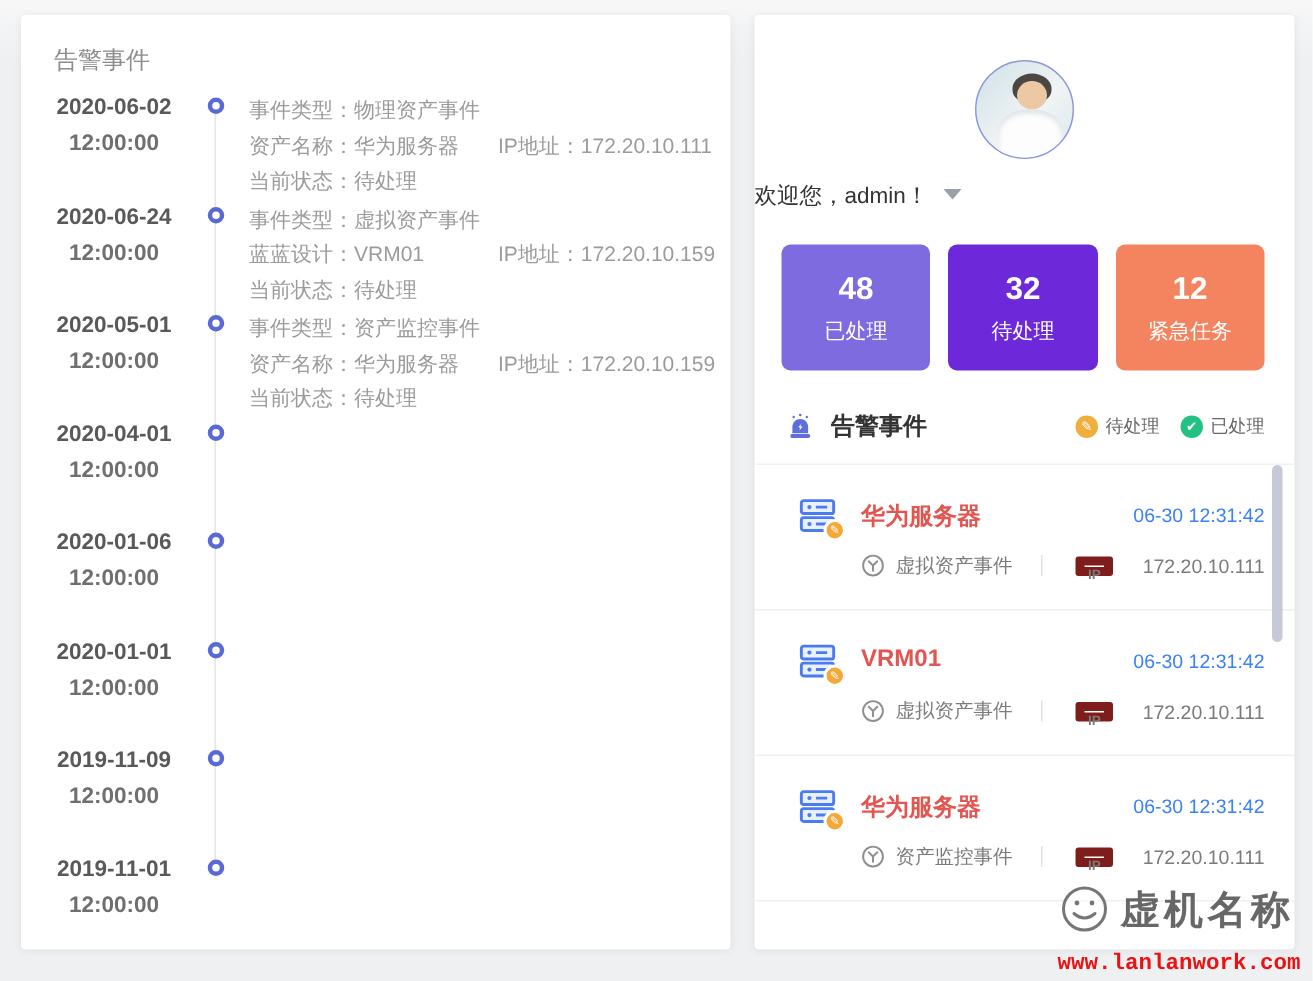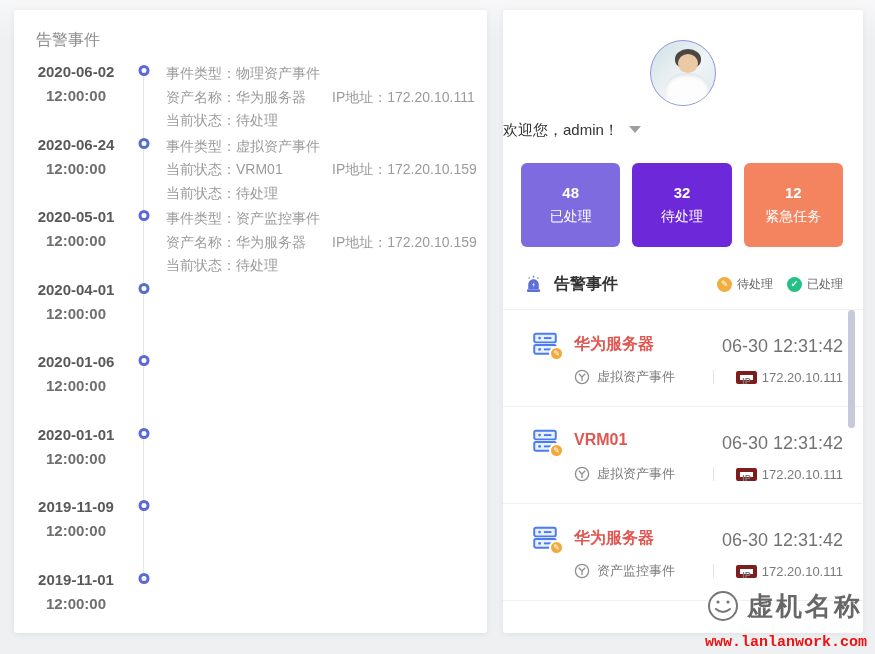--- a/index.html
+++ b/index.html
@@ -44,21 +44,21 @@
                   border-radius:45% 45% 0 0; background:#fdfdfd;
                   box-shadow:inset 0 2px 4px rgba(160,180,190,.4); }
   .welcome { margin-top:15px; color:#333; font-size:15px; }
   .caret { display:inline-block; width:0; height:0; border:6px solid transparent;
            border-top:7px solid #9aa0a6; margin-left:10px; vertical-align:-4px; }
 
   .stats { display:flex; gap:12px; margin:23px 20px 0 18px; }
   .stat { flex:1; height:84px; border-radius:6px; color:#fff; display:flex;
           flex-direction:column; align-items:center; justify-content:center;
           cursor:pointer; }
-  .stat .num { font-size:15px; font-weight:bold; }
+  .stat .num { font-size:21px; font-weight:bold; }
   .stat .lbl { font-size:14px; margin-top:7px; }
   .s0 { background:#7e6be0; } .s1 { background:#6d28d9; } .s2 { background:#f4845f; }
 
   .sec-head { display:flex; align-items:center; margin:27px 20px 0 20px; }
   .sec-title { margin-left:10px; font-size:16px; font-weight:bold; color:#333; flex:1; }
   .legend { display:flex; align-items:center; font-size:12px; color:#666; gap:5px;
             margin-left:14px; }
   .lg-ic { width:15px; height:15px; border-radius:50%; color:#fff; font-size:9px;
            line-height:15px; text-align:center; }
   .lg-pending { background:#f0ae3d; }
@@ -68,29 +68,29 @@
   .alert-item { padding:21px 20px 20px 28px; border-bottom:1px solid #f0f0f0;
                 cursor:pointer; }
   .alert-item:last-child { border-bottom:none; }
   .ai-r1 { display:flex; align-items:flex-start; }
   .srv-ic { position:relative; width:28px; height:26px; flex:none; }
   .srv-badge { position:absolute; right:-5px; bottom:-4px; width:15px; height:15px;
                background:#f5a83a; border:2px solid #fff; border-radius:50%;
                color:#fff; font-size:8px; line-height:11px; text-align:center; }
   .ai-name { margin-left:15px; color:#e15650; font-size:16px; font-weight:bold;
              flex:1; padding-top:3px; }
-  .ai-time { color:#737373; font-size:18px; padding-top:5px; }
+  .ai-time { color:#3b82f6; font-size:13px; padding-top:5px; }
   .ai-r2 { margin:11px 0 0 43px; display:flex; align-items:center;
            color:#7b7b7b; font-size:13px; }
   .ai-type { display:flex; align-items:center; width:152px; }
   .ai-type span { margin-left:7px; }
   .vdiv { width:1px; height:14px; background:#e3e3e3; margin-right:22px; }
-  .ip-chip { display:inline-block; border:4px solid #7f1d1d; border-radius:2px;
+  .ip-chip { display:inline-block; border:6px solid #7f1d1d; border-radius:2px;
              font-size:9px; padding:0 2px; height:13px; line-height:12px;
-             color:#7b7b7b; margin-right:5px; font-weight:bold;text-align:center; }
+             color:#7b7b7b; margin-right:20px; font-weight:bold;text-align:center; }
   .scroll-thumb { position:absolute; right:8px; top:300px; width:7px; height:118px;
                   background:#c6c9d8; border-radius:4px; cursor:grab; }
 
   
   .wm { position:absolute; right:12px; bottom:30px; display:flex;
         align-items:center; z-index:9; }
   .wm-brand { font-size:26px; font-weight:bold; letter-spacing:3px;
               color:rgba(45,45,45,.72);
               text-shadow:0 1px 0 rgba(255,255,255,.9), 0 -1px 0 rgba(255,255,255,.6); }
   .wm-url { position:absolute; right:8px; bottom:3px; z-index:9; color:#ee1111;
@@ -128,21 +128,21 @@
       <div class="tl-datecol">
         <div class="tl-date">2020-06-24</div>
         <div class="tl-time">12:00:00</div>
       </div>
       <div class="tl-nodecol">
           <div class="tl-node"></div>
         </div>
       <div class="tl-details">
         <div>事件类型：虚拟资产事件</div>
         <div class="tl-l2">
-          <span class="tl-l2a">当前状态：VRM01</span>
+          <span class="tl-l2a">蓝蓝设计：VRM01</span>
           <span>IP地址：172.20.10.159</span>
         </div>
         <div>当前状态：待处理</div>
       </div>
     </div>
 
     <div class="tl-row">
       <div class="tl-datecol">
         <div class="tl-date">2020-05-01</div>
         <div class="tl-time">12:00:00</div>

